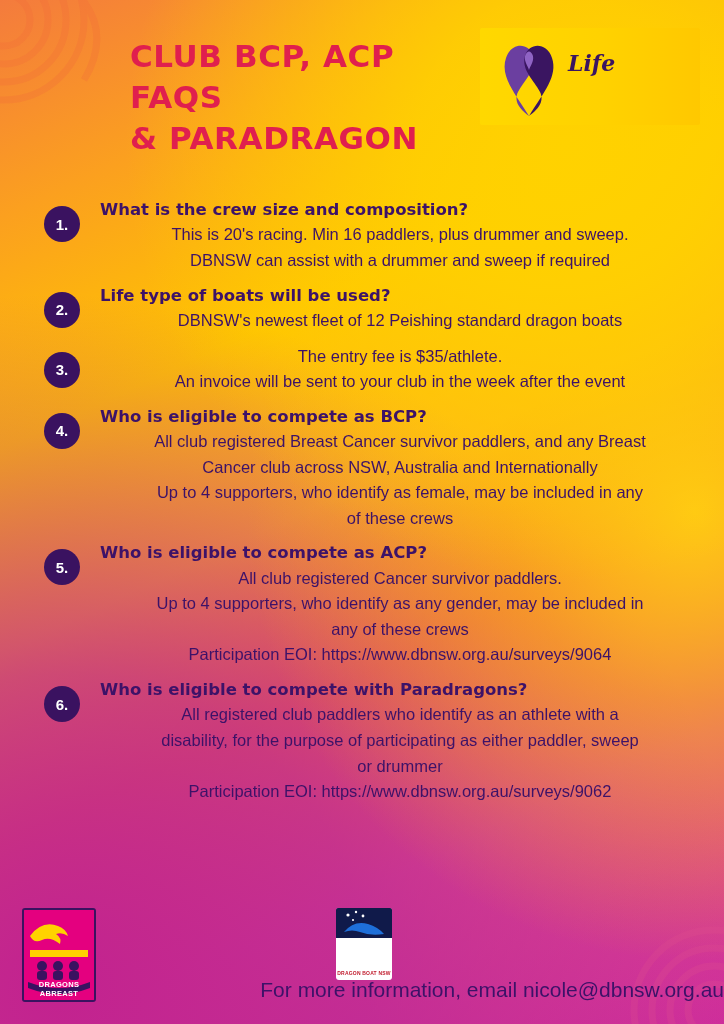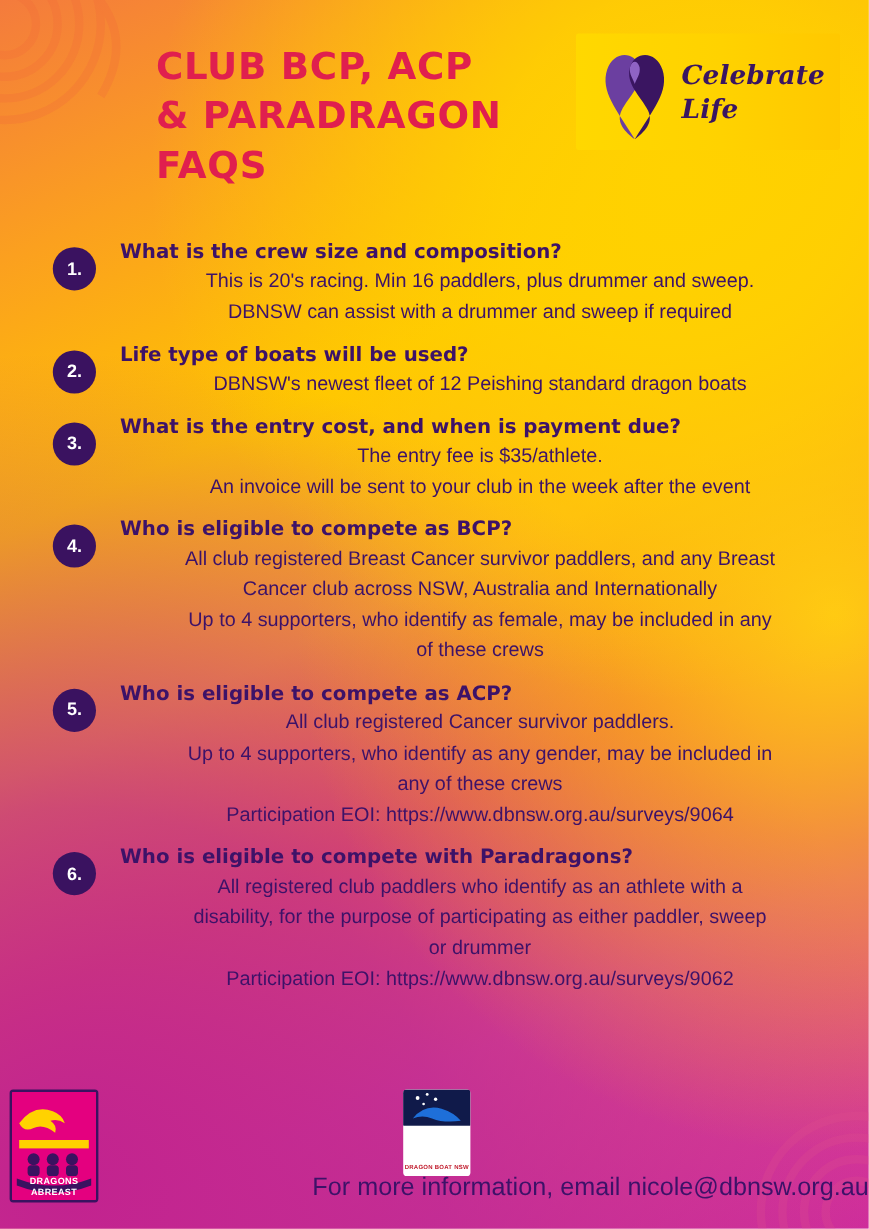--- a/index.html
+++ b/index.html
@@ -132,21 +132,21 @@
     line-height: 1.55;
     margin: 0;
     font-family: "Liberation Sans", sans-serif;
     font-weight: 400;
     text-align: center;
   }
 
   
   .footer-logo-left {
     position: absolute;
-    left: 8px;
+    left: 22px;
     bottom: 22px;
     width: 70px;
     height: 90px;
     background: #e4007f;
     border: 2px solid #3a1260;
     border-radius: 3px;
     overflow: hidden;
   }
   .footer-logo-left .fl-text {
     position: absolute;
@@ -222,32 +222,31 @@
         <circle cx="60" cy="60" r="62"></circle>
         <circle cx="60" cy="60" r="80"></circle>
       </g>
     </svg>
   </div>
 
   <div class="content">
 
     <div class="title-block">
       <p class="title-line">CLUB BCP, ACP</p>
+      <p class="title-line">FAQS</p>
       <p class="title-line">&amp; PARADRAGON</p>
-      <p class="title-line">FAQS</p>
     </div>
 
     <div class="logo-box">
       <svg class="ribbon" viewBox="0 0 66 82">
         <path d="M33 80 C18 56 4 40 10 22 C15 6 33 6 37 20 C41 34 28 44 22 56 C17 66 25 74 33 80 Z" fill="#6b3fa0"></path>
         <path d="M33 80 C48 56 62 40 56 22 C51 6 33 6 29 20 C25 34 38 44 44 56 C49 66 41 74 33 80 Z" fill="#3a1561"></path>
         <path d="M29 20 C31 14 35 14 37 20 C38 26 34 30 33 34 C32 30 28 26 29 20 Z" fill="#8f63c4"></path>
       </svg>
       <div class="celebrate">
-        <div>Celebrate</div>
         <div>Life</div>
       </div>
     </div>
 
     <div class="faq-list">
 
       <div class="faq-item">
         <div class="badge">1.</div>
         <p class="q">What is the crew size and composition?</p>
         <p class="a">This is 20's racing. Min 16 paddlers, plus drummer and sweep.</p>
@@ -255,21 +254,20 @@
       </div>
 
       <div class="faq-item">
         <div class="badge">2.</div>
         <p class="q">Life type of boats will be used?</p>
         <p class="a">DBNSW's newest fleet of 12 Peishing standard dragon boats</p>
       </div>
 
       <div class="faq-item">
         <div class="badge">3.</div>
-        <p class="q">What is the entry cost, and when is payment due?</p>
         <p class="a">The entry fee is $35/athlete.</p>
         <p class="a">An invoice will be sent to your club in the week after the event</p>
       </div>
 
       <div class="faq-item">
         <div class="badge">4.</div>
         <p class="q">Who is eligible to compete as BCP?</p>
         <p class="a">All club registered Breast Cancer survivor paddlers, and any Breast</p>
         <p class="a">Cancer club across NSW, Australia and Internationally</p>
         <p class="a">Up to 4 supporters, who identify as female, may be included in any</p>

